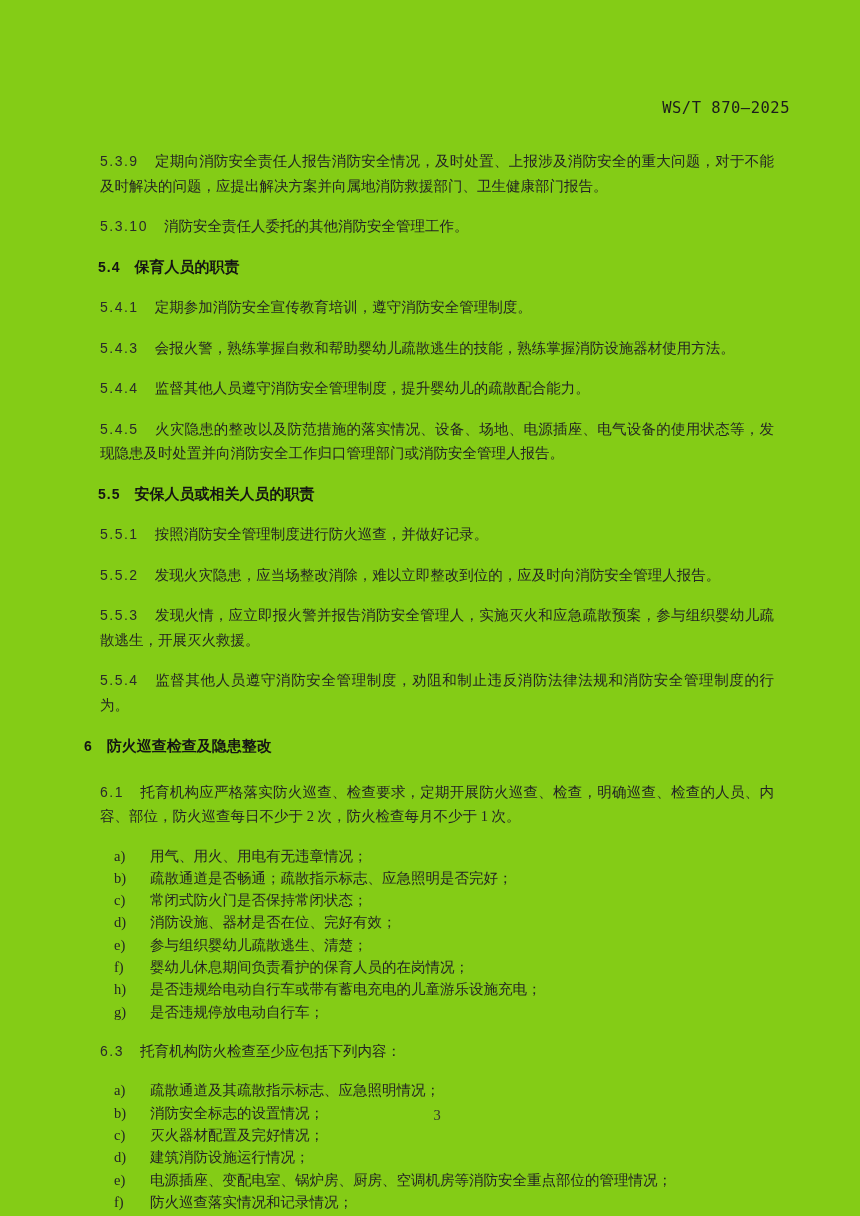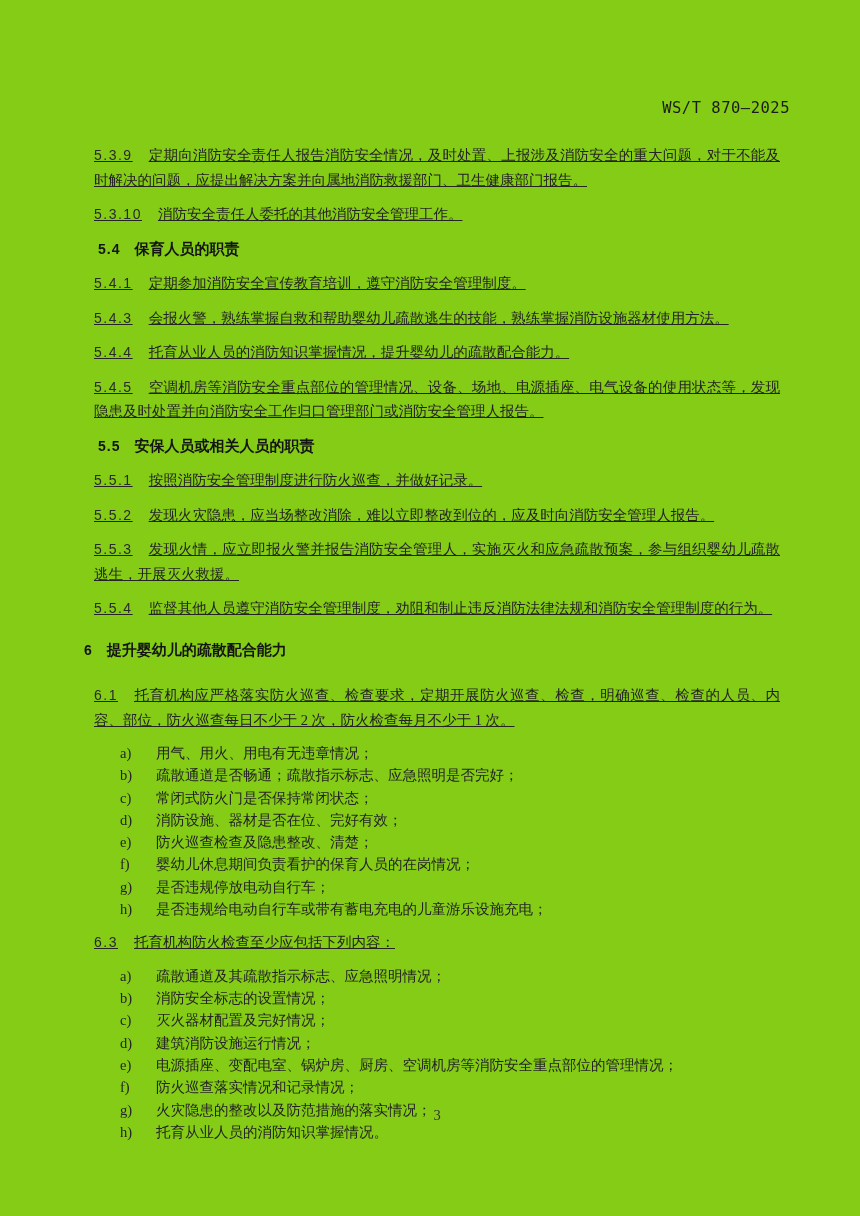--- a/index.html
+++ b/index.html
@@ -33,23 +33,22 @@
   .doc-content {
     position: absolute;
     top: 133px;
     left: 84px;
     width: 706px;
     font-size: 14.5px;
     line-height: 24.5px;
     color: #242424;
   }
   .para {
-    margin: 10px;
+    margin: 16px;
     text-align: justify;
-    text-decoration: underline;
   }
   .clause-num {
     font-family: "Liberation Sans", "DejaVu Sans", sans-serif;
     font-size: 14px;
     letter-spacing: 1.5px;
     margin-right: 16px;
     color: #2a2a2a;
     white-space: nowrap;
   }
   .sec-heading {
@@ -64,21 +63,21 @@
   .sec-heading .clause-num {
     font-weight: bold;
     letter-spacing: 1px;
     margin-right: 14px;
     color: #141414;
   }
   .chapter-heading {
     margin: 17px 0 21px 0;
   }
   .clause-list {
-    margin: 6px;
+    margin: 0;
   }
   .list-item {
     line-height: 22.3px;
     padding-left: 30px;
     text-align: justify;
   }
   .list-marker {
     display: inline-block;
     width: 36px;
     font-size: 14.5px;
@@ -106,38 +105,38 @@
   <div class="doc-header">
     <span class="std-code">WS/T 870—2025</span>
   </div>
 
   <div class="doc-content" id="doc-content">
       <p class="para"><span class="clause-num">5.3.9</span><span class="clause-text">定期向消防安全责任人报告消防安全情况，及时处置、上报涉及消防安全的重大问题，对于不能及时解决的问题，应提出解决方案并向属地消防救援部门、卫生健康部门报告。</span></p>
       <p class="para"><span class="clause-num">5.3.10</span><span class="clause-text">消防安全责任人委托的其他消防安全管理工作。</span></p>
       <h2 class="sec-heading"><span class="clause-num">5.4</span><span class="clause-text">保育人员的职责</span></h2>
       <p class="para"><span class="clause-num">5.4.1</span><span class="clause-text">定期参加消防安全宣传教育培训，遵守消防安全管理制度。</span></p>
       <p class="para"><span class="clause-num">5.4.3</span><span class="clause-text">会报火警，熟练掌握自救和帮助婴幼儿疏散逃生的技能，熟练掌握消防设施器材使用方法。</span></p>
-      <p class="para"><span class="clause-num">5.4.4</span><span class="clause-text">托育从业人员的消防知识掌握情况，提升婴幼儿的疏散配合能力。</span></p>
-      <p class="para"><span class="clause-num">5.4.5</span><span class="clause-text">空调机房等消防安全重点部位的管理情况、设备、场地、电源插座、电气设备的使用状态等，发现隐患及时处置并向消防安全工作归口管理部门或消防安全管理人报告。</span></p>
+      <p class="para"><span class="clause-num">5.4.4</span><span class="clause-text">监督其他人员遵守消防安全管理制度，提升婴幼儿的疏散配合能力。</span></p>
+      <p class="para"><span class="clause-num">5.4.5</span><span class="clause-text">火灾隐患的整改以及防范措施的落实情况、设备、场地、电源插座、电气设备的使用状态等，发现隐患及时处置并向消防安全工作归口管理部门或消防安全管理人报告。</span></p>
       <h2 class="sec-heading"><span class="clause-num">5.5</span><span class="clause-text">安保人员或相关人员的职责</span></h2>
       <p class="para"><span class="clause-num">5.5.1</span><span class="clause-text">按照消防安全管理制度进行防火巡查，并做好记录。</span></p>
       <p class="para"><span class="clause-num">5.5.2</span><span class="clause-text">发现火灾隐患，应当场整改消除，难以立即整改到位的，应及时向消防安全管理人报告。</span></p>
       <p class="para"><span class="clause-num">5.5.3</span><span class="clause-text">发现火情，应立即报火警并报告消防安全管理人，实施灭火和应急疏散预案，参与组织婴幼儿疏散逃生，开展灭火救援。</span></p>
       <p class="para"><span class="clause-num">5.5.4</span><span class="clause-text">监督其他人员遵守消防安全管理制度，劝阻和制止违反消防法律法规和消防安全管理制度的行为。</span></p>
-      <h2 class="sec-heading chapter-heading"><span class="clause-num">6</span><span class="clause-text">提升婴幼儿的疏散配合能力</span></h2>
+      <h2 class="sec-heading chapter-heading"><span class="clause-num">6</span><span class="clause-text">防火巡查检查及隐患整改</span></h2>
       <p class="para"><span class="clause-num">6.1</span><span class="clause-text">托育机构应严格落实防火巡查、检查要求，定期开展防火巡查、检查，明确巡查、检查的人员、内容、部位，防火巡查每日不少于 2 次，防火检查每月不少于 1 次。</span></p>
       <div class="clause-list">
         <div class="list-item"><span class="list-marker">a)</span><span class="list-text">用气、用火、用电有无违章情况；</span></div>
         <div class="list-item"><span class="list-marker">b)</span><span class="list-text">疏散通道是否畅通；疏散指示标志、应急照明是否完好；</span></div>
         <div class="list-item"><span class="list-marker">c)</span><span class="list-text">常闭式防火门是否保持常闭状态；</span></div>
         <div class="list-item"><span class="list-marker">d)</span><span class="list-text">消防设施、器材是否在位、完好有效；</span></div>
-        <div class="list-item"><span class="list-marker">e)</span><span class="list-text">防火巡查检查及隐患整改、清楚；</span></div>
+        <div class="list-item"><span class="list-marker">e)</span><span class="list-text">参与组织婴幼儿疏散逃生、清楚；</span></div>
         <div class="list-item"><span class="list-marker">f)</span><span class="list-text">婴幼儿休息期间负责看护的保育人员的在岗情况；</span></div>
+        <div class="list-item"><span class="list-marker">h)</span><span class="list-text">是否违规给电动自行车或带有蓄电充电的儿童游乐设施充电；</span></div>
         <div class="list-item"><span class="list-marker">g)</span><span class="list-text">是否违规停放电动自行车；</span></div>
-        <div class="list-item"><span class="list-marker">h)</span><span class="list-text">是否违规给电动自行车或带有蓄电充电的儿童游乐设施充电；</span></div>
       </div>
       <p class="para"><span class="clause-num">6.3</span><span class="clause-text">托育机构防火检查至少应包括下列内容：</span></p>
       <div class="clause-list">
         <div class="list-item"><span class="list-marker">a)</span><span class="list-text">疏散通道及其疏散指示标志、应急照明情况；</span></div>
         <div class="list-item"><span class="list-marker">b)</span><span class="list-text">消防安全标志的设置情况；</span></div>
         <div class="list-item"><span class="list-marker">c)</span><span class="list-text">灭火器材配置及完好情况；</span></div>
         <div class="list-item"><span class="list-marker">d)</span><span class="list-text">建筑消防设施运行情况；</span></div>
         <div class="list-item"><span class="list-marker">e)</span><span class="list-text">电源插座、变配电室、锅炉房、厨房、空调机房等消防安全重点部位的管理情况；</span></div>
         <div class="list-item"><span class="list-marker">f)</span><span class="list-text">防火巡查落实情况和记录情况；</span></div>
         <div class="list-item"><span class="list-marker">g)</span><span class="list-text">火灾隐患的整改以及防范措施的落实情况；</span></div>

